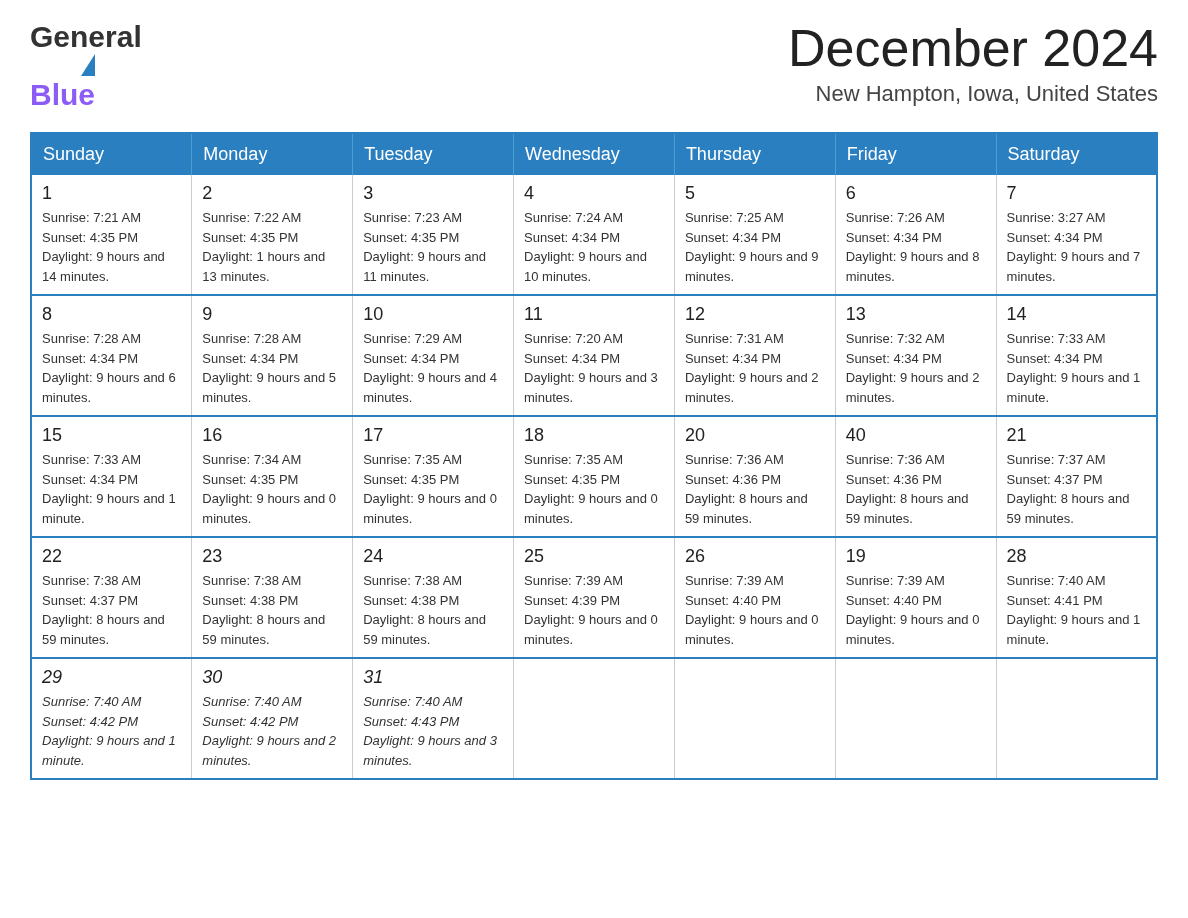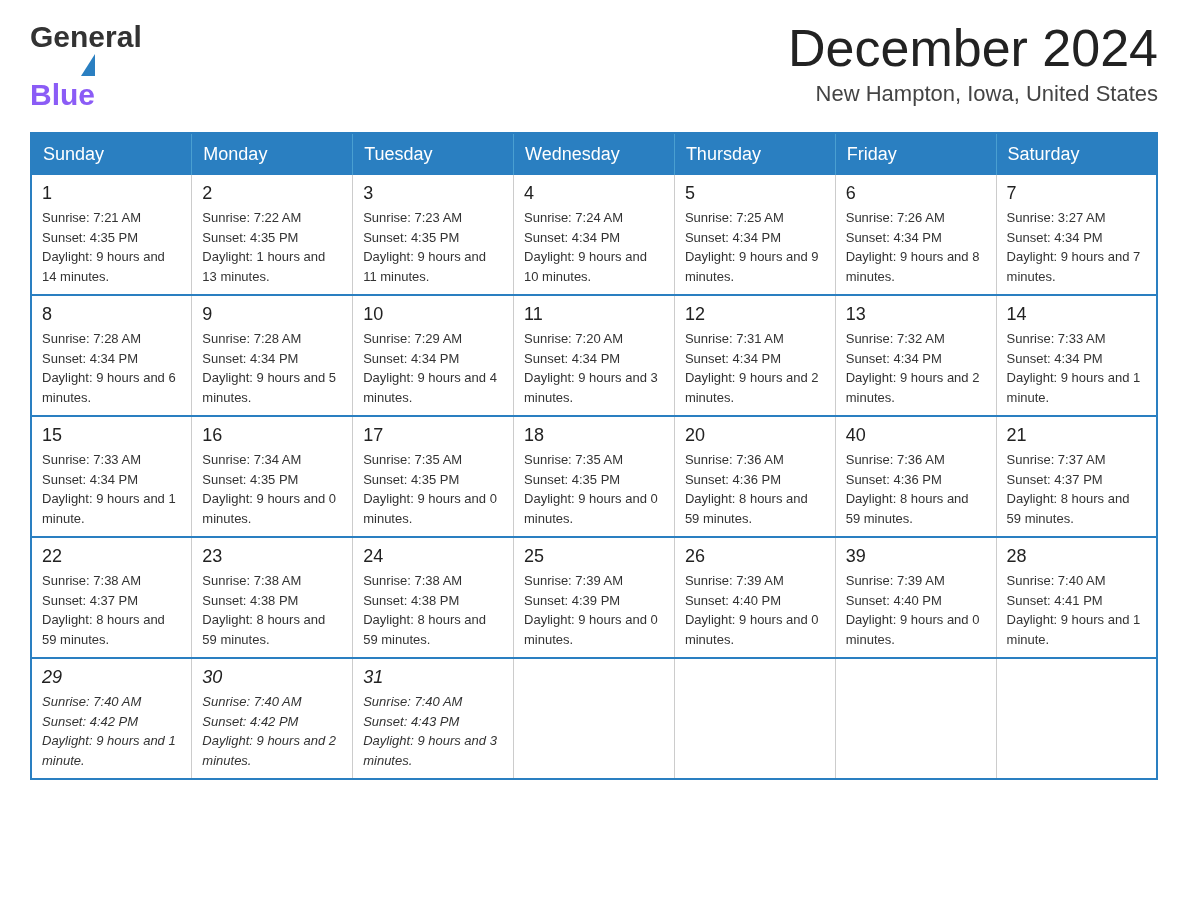--- a/index.html
+++ b/index.html
@@ -331,21 +331,21 @@
       </td>
         <td>
         <span class="day-number">26</span>
         <div class="day-info">
           <span>Sunrise: 7:39 AM</span><br>
           <span>Sunset: 4:40 PM</span><br>
           <span>Daylight: 9 hours and 0 minutes.</span>
         </div>
       </td>
         <td>
-        <span class="day-number">39</span>
+        <span class="day-number">19</span>
         <div class="day-info">
           <span>Sunrise: 7:39 AM</span><br>
           <span>Sunset: 4:40 PM</span><br>
           <span>Daylight: 9 hours and 0 minutes.</span>
         </div>
       </td>
         <td>
         <span class="day-number">28</span>
         <div class="day-info">
           <span>Sunrise: 7:40 AM</span><br>

